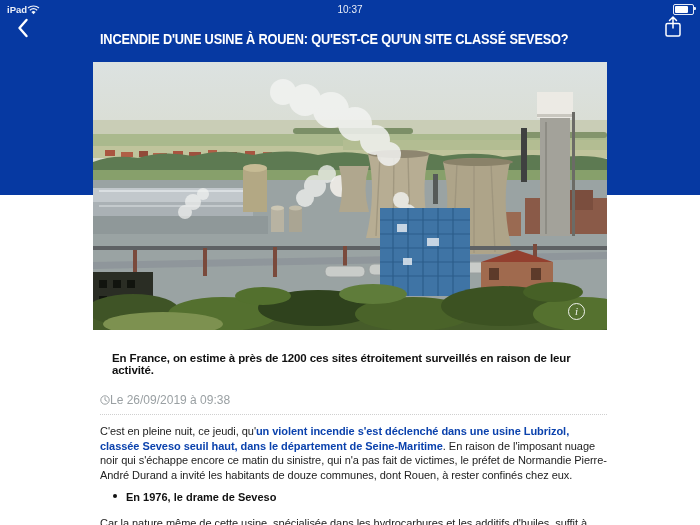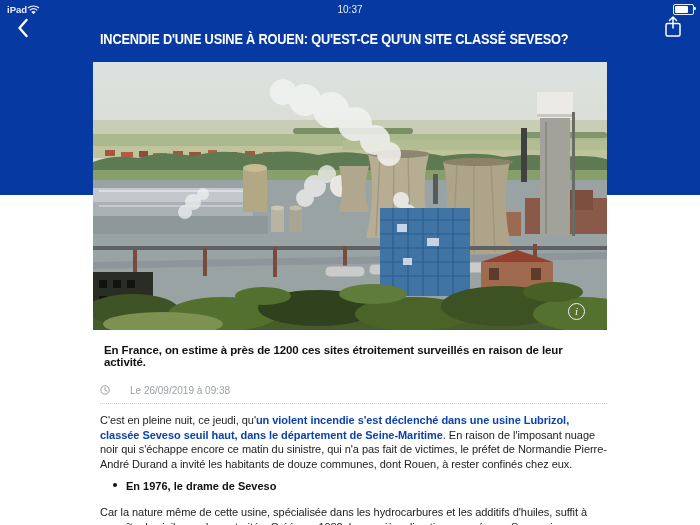--- a/index.html
+++ b/index.html
@@ -30,23 +30,23 @@
 
   
   .hero{position:absolute;left:93px;top:62px;width:514px;height:268px;background:#9aa3a3;overflow:hidden;}
   .hero svg{display:block;width:514px;height:268px;}
   .info-btn{position:absolute;right:22px;bottom:10px;width:15px;height:15px;border:1.2px solid rgba(255,255,255,.9);
             border-radius:50%;color:rgba(255,255,255,.92);font-family:"Liberation Serif","DejaVu Serif",serif;
             font-style:italic;font-size:11px;line-height:14px;text-align:center;cursor:pointer;}
 
   
   .content{position:absolute;left:100px;top:340px;width:507px;color:#222;}
-  .caption{font-size:11.5px;font-weight:bold;color:#111;letter-spacing:-.1px;margin:4px;}
+  .caption{font-size:11.5px;font-weight:bold;color:#111;letter-spacing:-.1px;margin:12px;}
   .meta-row{margin-top:17px;padding-bottom:7px;border-bottom:1px dotted #cfcfcf;
-            display:flex;gap:20px;color:#9aa0a3;font-size:10px;}
+            display:flex;align-items:center;gap:0;color:#9aa0a3;font-size:12px;}
   .meta-row svg{flex:0 0 auto;}
   .para{margin:9px 0 0 0;font-size:11px;line-height:14.5px;letter-spacing:-.05px;}
   .link{color:#0b42ad;font-weight:bold;text-decoration:none;cursor:pointer;}
   .bullet-row{margin-top:9px;display:flex;align-items:center;font-size:11px;font-weight:bold;color:#111;}
   .bullet-dot{width:4px;height:4px;border-radius:50%;background:#111;margin:0 9px 2px 13px;flex:0 0 auto;align-self:center;}
   .para2{margin-top:13px;}
 </style>
 </head>
 <body>
 

